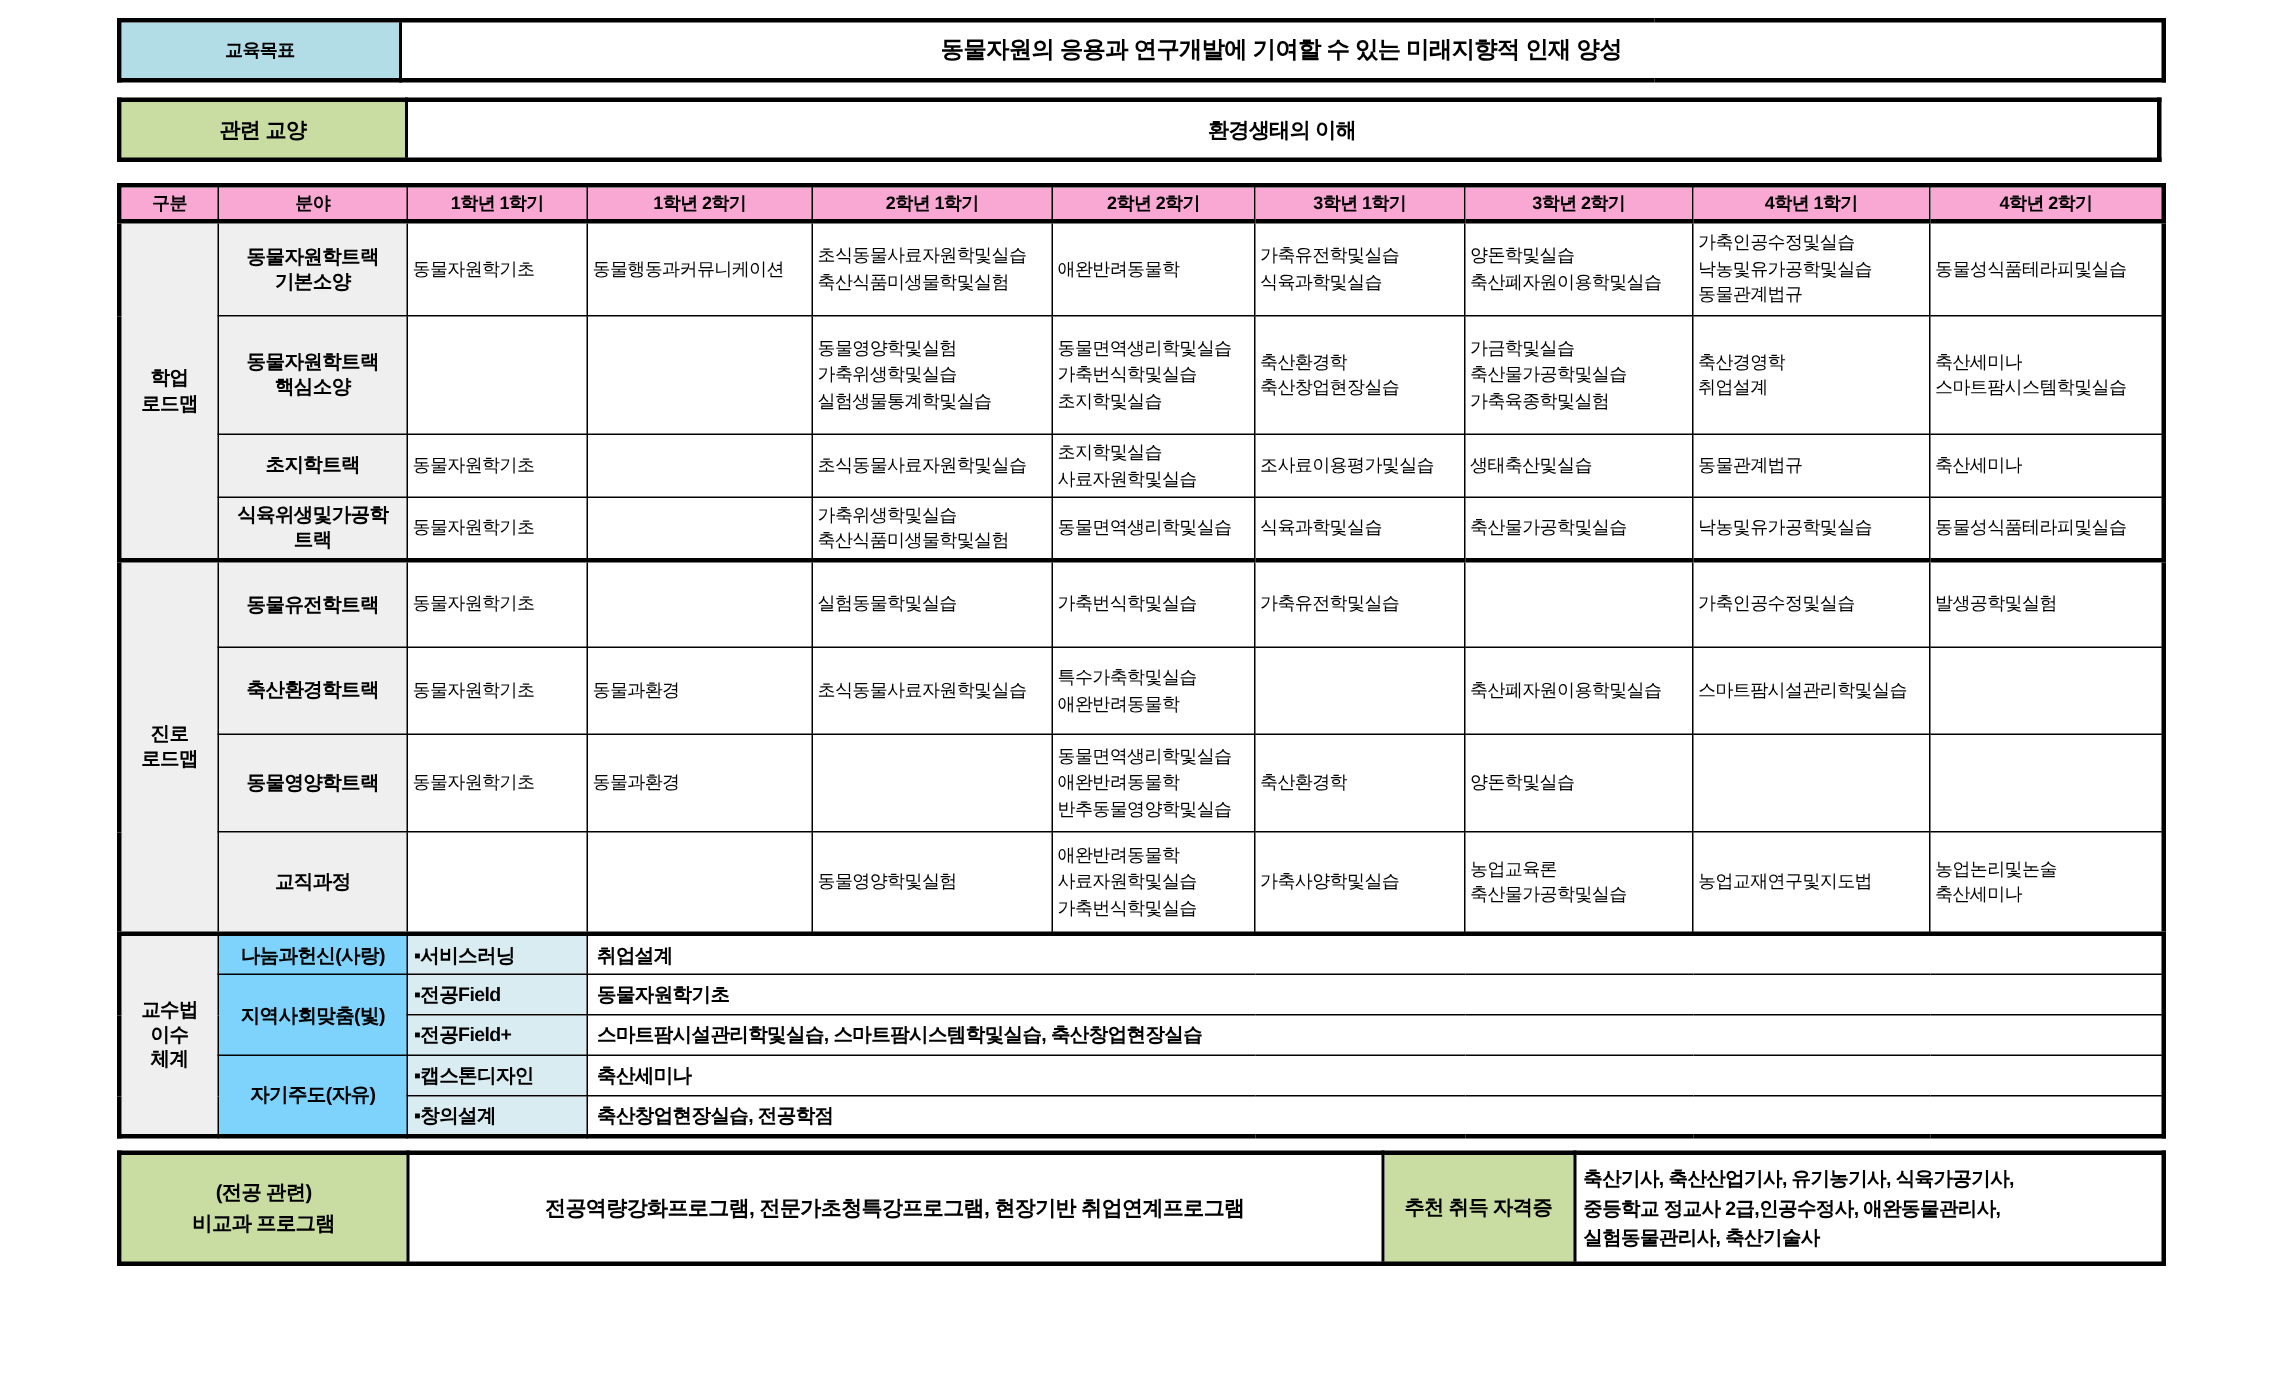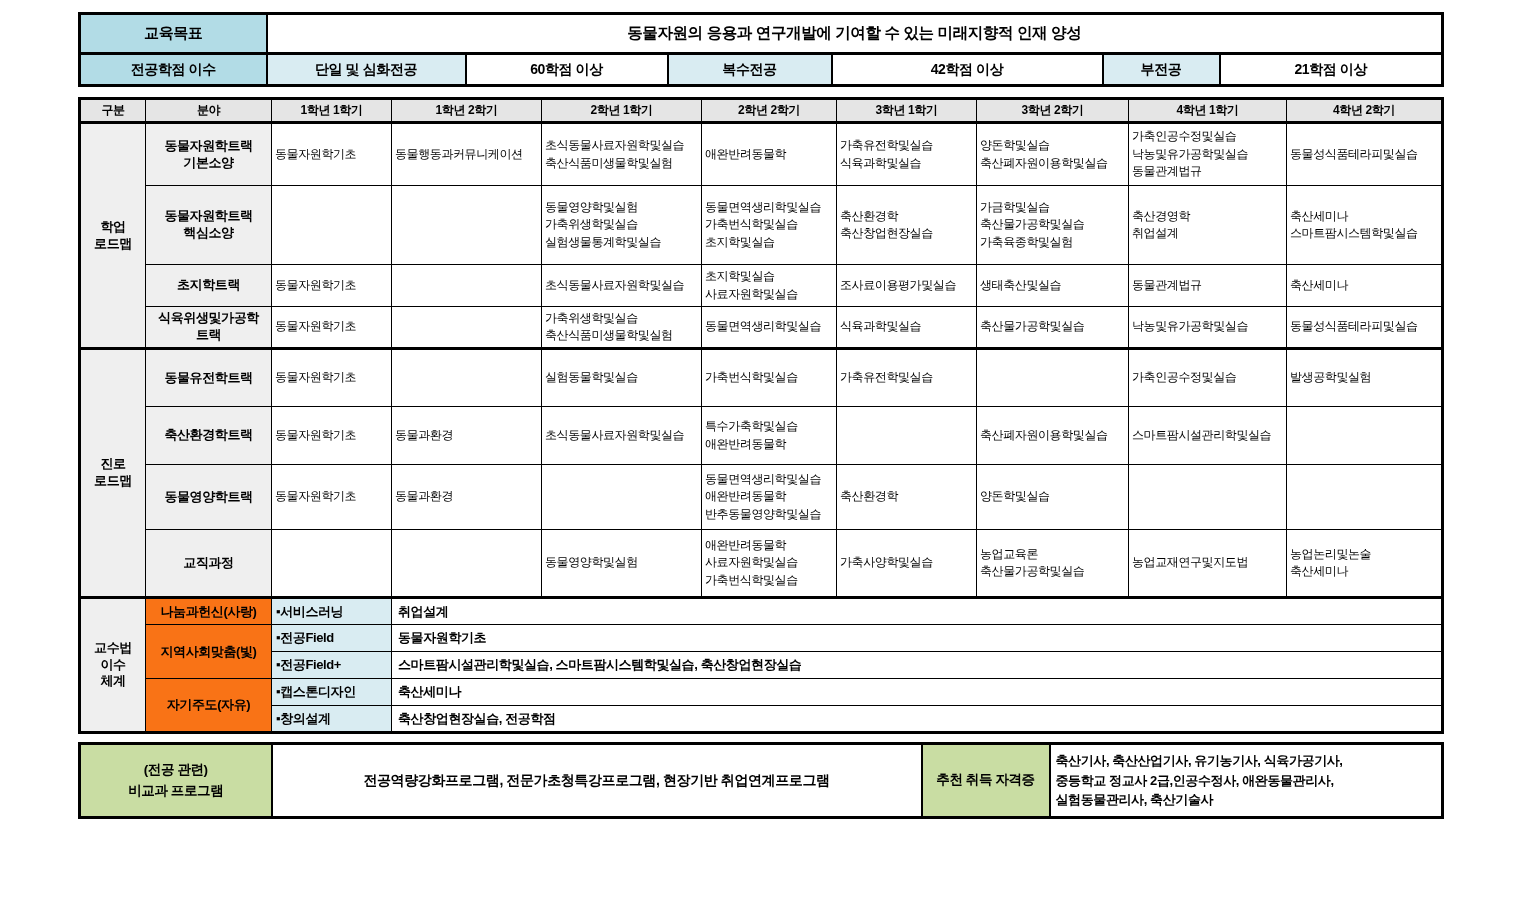--- a/index.html
+++ b/index.html
@@ -28,30 +28,30 @@
     overflow: hidden;
     padding: 1px 3px;
     letter-spacing: -0.4px;
   }
   
   .goal-table { margin-bottom: 10px; }
   .goal-table td { border: 2px solid #000; font-weight: bold; text-align: center; }
   .goal-row   { height: 40px; }
   .credit-row { height: 32px; }
   .credit-row td { border-top: 3px solid #000; font-size: 14px; }
-  .goal-label  { font-size: 15px; }
+  .goal-label  { font-size: 12px; }
   .goal-value  { font-size: 15.5px; margin-left: 12px; }
   
   .liberal-table { margin-bottom: 14px; }
   .liberal-table td { border: 2px solid #000; font-weight: bold; text-align: center; font-size: 14px; }
   .liberal-row { height: 40px; }
   
   .main-table { margin-bottom: 8px; }
   .main-table th {
-    background: #e5e5e5;
+    background: #f9a8d4;
     font-size: 12px;
     font-weight: bold;
     text-align: center;
   }
   tr.hd { height: 24px; }
   tr.hd th { border-bottom: 2px solid #000; }
   .group, .track {
     background: #efefef;
     font-weight: bold;
     text-align: center;
@@ -69,21 +69,21 @@
   tr.sect-top td { border-top: 3px solid #000; }
   tr.r1 { height: 63px; }
   tr.r2 { height: 79px; }
   tr.r3 { height: 42px; }
   tr.r4 { height: 42px; margin-top: 26px; }
   tr.r5 { height: 58px; }
   tr.r6 { height: 58px; }
   tr.r7 { height: 65px; }
   tr.r8 { height: 68px; }
   tr.ped { height: 27px; }
-  .cat { font-weight: bold; text-align: center; font-size: 13px; background: #f97316; }
+  .cat { font-weight: bold; text-align: center; font-size: 13px; background: #7dd3fc; }
   .method {
     background: #d9ecf2;
     font-weight: bold;
     font-size: 13px;
     text-align: left;
     padding-left: 4px;
   }
   .pvalue { font-weight: bold; font-size: 13px; text-align: left; padding-left: 6px; }
   
   .bottom-table td { border: 2px solid #000; font-weight: bold; }
@@ -109,32 +109,35 @@
       <col style="width:164px">
         <col style="width:271px">
         <col style="width:117px">
         <col style="width:223px">
     </colgroup>
     <tbody>
         <tr class="goal-row">
       <td class="teal goal-label">교육목표</td>
       <td class="goal-value" colspan="6">동물자원의 응용과 연구개발에 기여할 수 있는 미래지향적 인재 양성</td>
     </tr>
-    <tr class="credit-row">
-      <td class="teal">전공학점 이수</td>
-      <td class="lblue">단일 및 심화전공</td>
-      <td>60학점 이상</td>
-      <td class="lblue">복수전공</td>
-      <td>42학점 이상</td>
-      <td class="lblue">부전공</td>
-      <td>21학점 이상</td>
-    </tr>
   </tbody>
     </table>
 
+  <table class="liberal-table">
+    <colgroup>
+        <col style="width:191px">
+        <col>
+      </colgroup>
+    <tbody>
+        <tr class="liberal-row">
+      <td class="green">관련 교양</td>
+      <td>환경생태의 이해</td>
+    </tr>
+  </tbody>
+    </table>
 
   <table class="main-table">
     <colgroup>
       <col style="width:66px">
         <col style="width:126px">
         <col style="width:120px">
         <col style="width:150px">
       <col style="width:160px">
         <col style="width:135px">
         <col style="width:140px">

